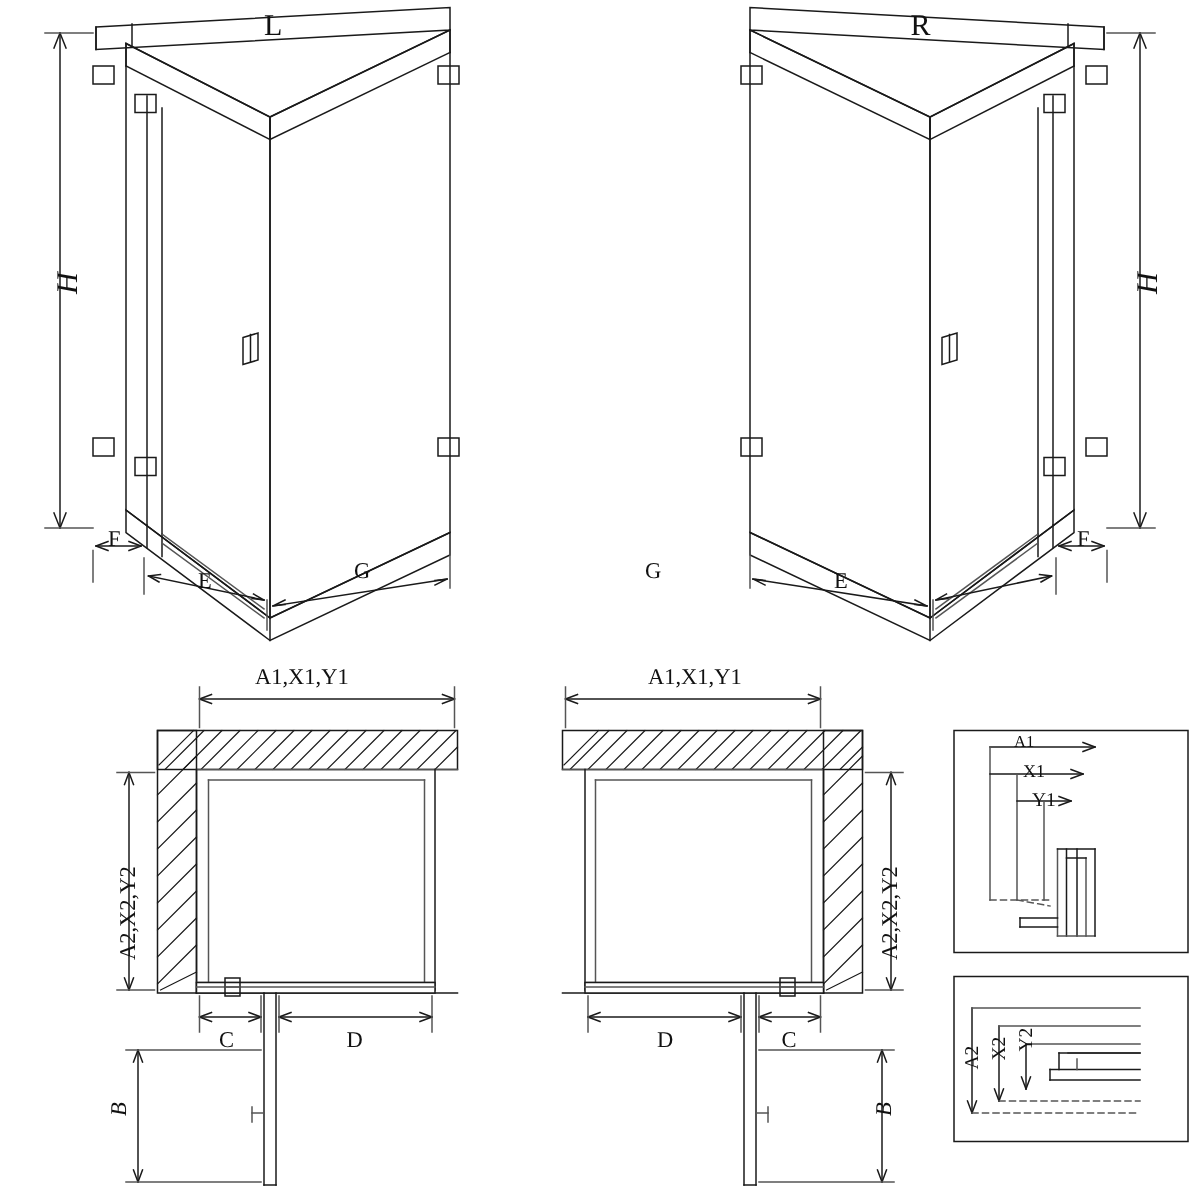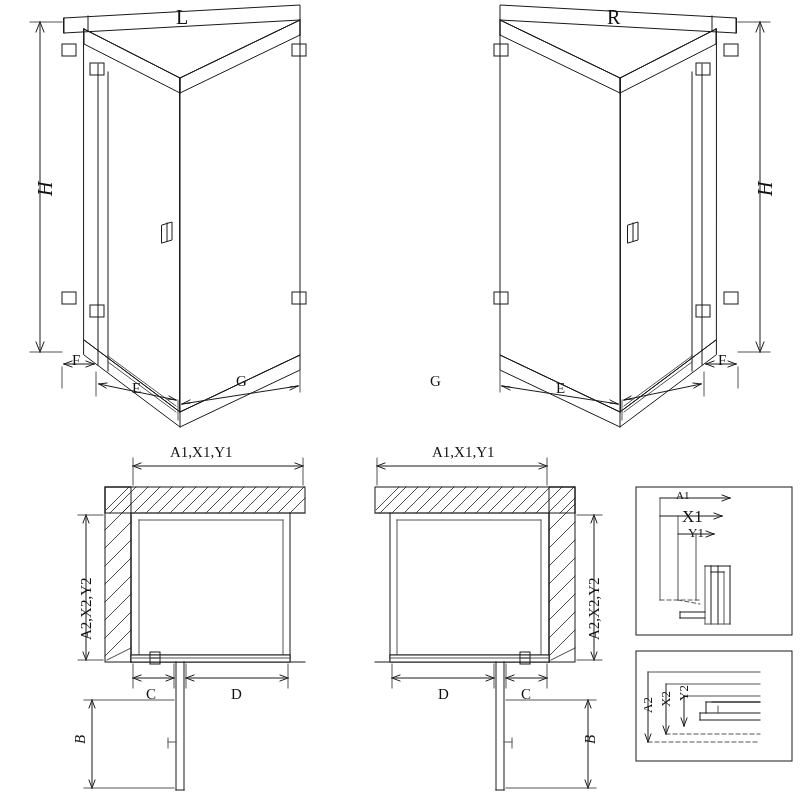--- a/index.html
+++ b/index.html
@@ -316,20 +316,20 @@
 
 <div class="lbl" style="left:146px;top:686px;">C</div>
 <div class="lbl" style="left:231px;top:686px;">D</div>
 <div class="lbl" style="left:438px;top:686px;">D</div>
 <div class="lbl" style="left:521px;top:686px;">C</div>
 
 <div class="lbl it rot" style="left:72px;top:744px;">B</div>
 <div class="lbl it rot" style="left:582px;top:744px;">B</div>
 
 <div class="lbl" style="left:676px;top:489px;font-size:11px;">A1</div>
-<div class="lbl" style="left:682px;top:507px;font-size:17px;">X1</div>
+<div class="lbl" style="left:682px;top:507px;font-size:12px;">X1</div>
 <div class="lbl" style="left:688px;top:525px;font-size:13px;">Y1</div>
 
 <div class="lbl rot" style="left:640px;top:713px;font-size:13px;">A2</div>
 <div class="lbl rot" style="left:658px;top:707px;font-size:13px;">X2</div>
 <div class="lbl rot" style="left:676px;top:701px;font-size:13px;">Y2</div>
 
 </div>
 
 </body></html>

